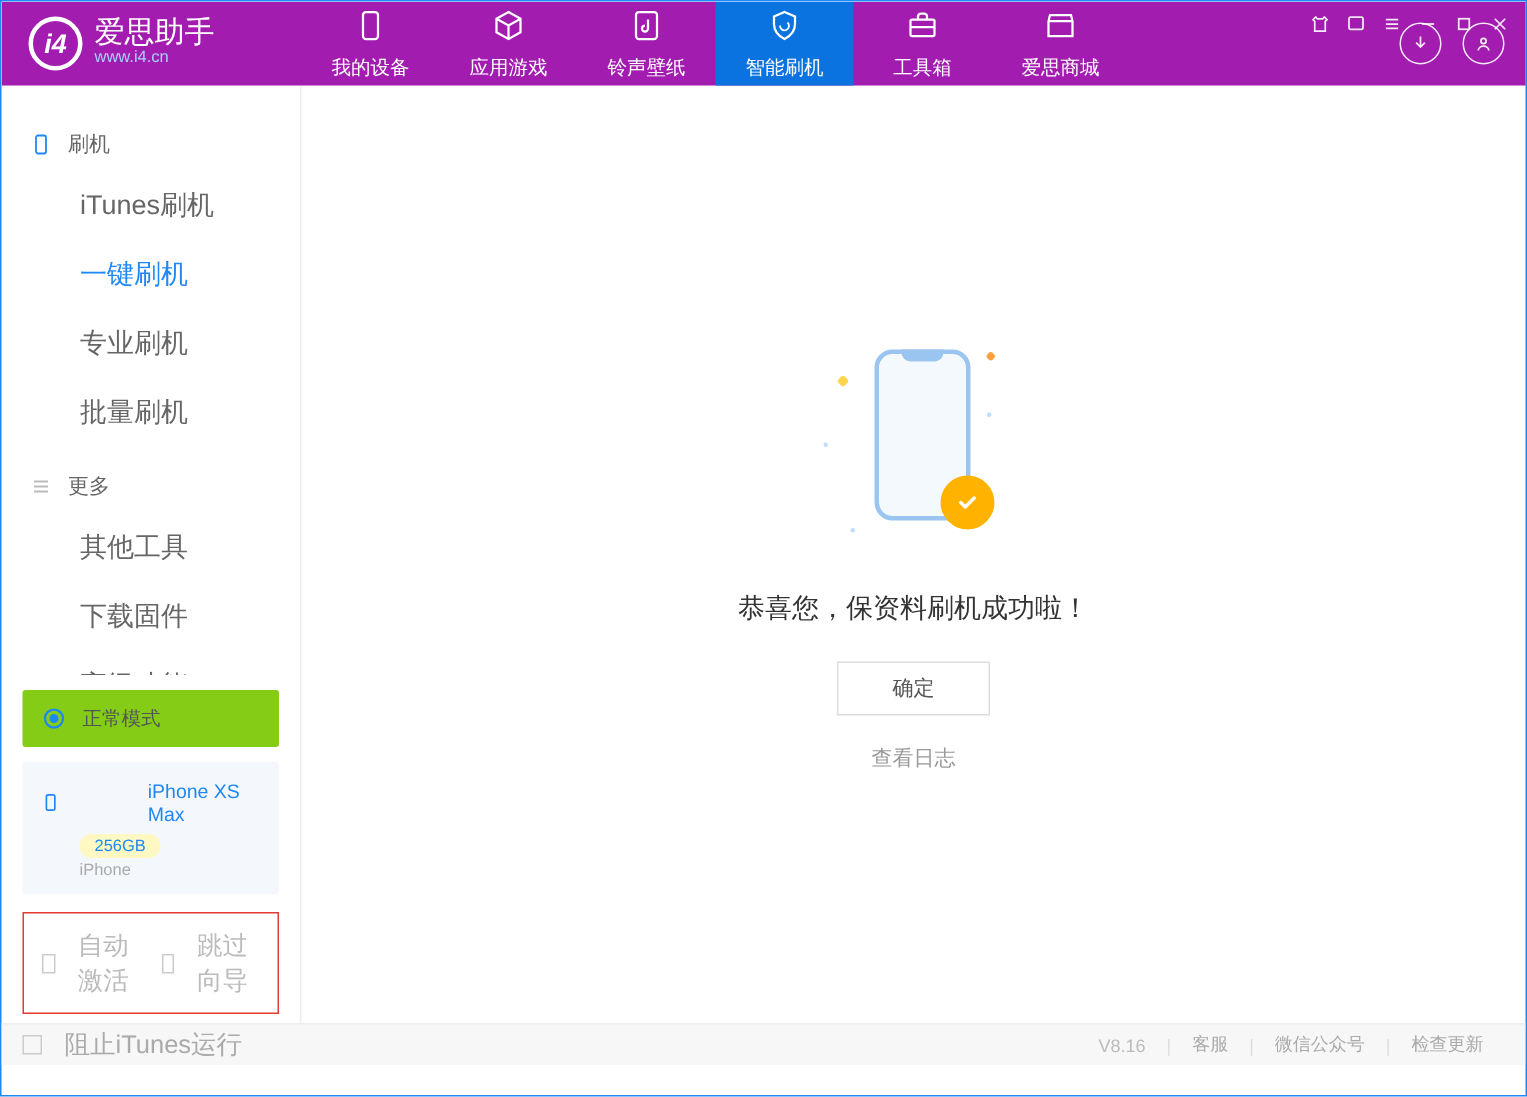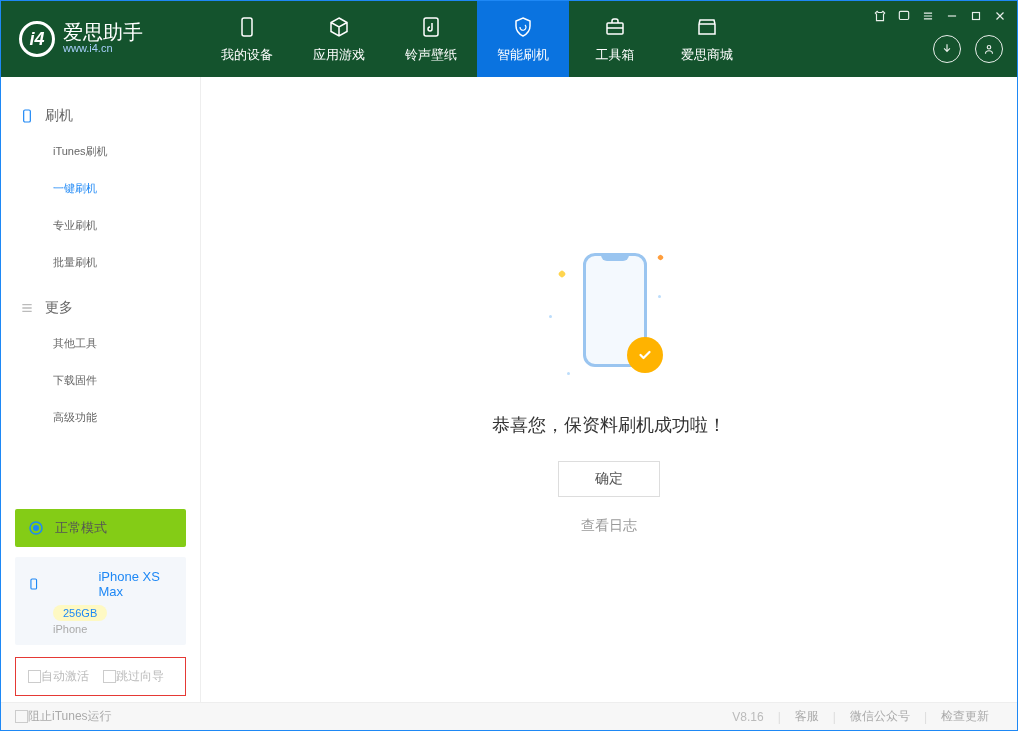--- a/index.html
+++ b/index.html
@@ -1,19 +1,19 @@
 <!DOCTYPE html>
 <html><head>
 <meta charset="utf-8">
 <style>
 * { margin: 0; padding: 0; box-sizing: border-box; font-family: "Microsoft YaHei", Arial, sans-serif; }
 body { background: #fff; width: 1018px; height: 731px; overflow: hidden; border: 1px solid #1e88f5; }
 
 
-.header { background: #14532d; height: 76px; display: flex; align-items: center; position: relative; }
+.header { background: #a21caf; height: 56px; display: flex; align-items: center; position: relative; }
 .logo-area { display: flex; align-items: center; padding: 0 18px; width: 200px; }
 .logo-circle { width: 36px; height: 36px; border: 3px solid #fff; border-radius: 50%; display: flex; align-items: center; justify-content: center; color: #fff; font-size: 18px; font-weight: bold; font-style: italic; }
 .logo-text { margin-left: 8px; }
 .logo-title { color: #fff; font-size: 20px; font-weight: 500; line-height: 1; }
 .logo-url { color: #a8d0fb; font-size: 11px; line-height: 1.2; }
 .nav { display: flex; height: 100%; }
 .nav-item { width: 92px; display: flex; flex-direction: column; align-items: center; justify-content: center; color: #fff; font-size: 13px; cursor: pointer; gap: 6px; }
 .nav-item.active { background: #0a73e0; }
 .nav-icon { width: 26px; height: 26px; display: flex; align-items: center; justify-content: center; }
 .nav-icon svg { width: 24px; height: 24px; }
@@ -22,31 +22,31 @@
 .win-controls { position: absolute; right: 10px; top: 8px; display: flex; gap: 10px; align-items: center; }
 .win-controls svg { width: 14px; height: 14px; cursor: pointer; opacity: .9; }
 
 
 .body { display: flex; height: calc(100% - 76px - 28px); }
 .sidebar { width: 200px; border-right: 1px solid #eee; display: flex; flex-direction: column; }
 .side-top { flex: 1; padding-top: 22px; overflow: auto; }
 .side-group { margin-bottom: 10px; }
 .side-header { display: flex; align-items: center; gap: 10px; padding: 8px 18px; color: #666; font-size: 14px; }
 .side-header svg { width: 16px; height: 16px; }
-.side-item { padding: 11px 18px 11px 52px; color: #666; font-size: 11px; cursor: pointer; }
+.side-item { padding: 11px 18px 11px 52px; color: #666; font-size: 18px; cursor: pointer; }
 .side-item.active { color: #1e88f5; }
 .side-bottom { padding: 10px 14px 0 14px; }
 .mode-box { background: #84cc16; padding: 10px 12px; border-radius: 2px; display: flex; align-items: center; gap: 10px; margin-bottom: 10px; }
 .device-box { background: #f4f7fb; padding: 12px 12px 10px 12px; border-radius: 2px; }
 .device-line { display: flex; align-items: center; gap: 10px; }
 .device-name { color: #1e88f5; font-size: 13px; font-weight: 500; margin-left: 48px; }
 .storage-badge { display: inline-block; background: #fef9c3; color: #1e88f5; font-size: 11px; padding: 2px 10px; border-radius: 10px; margin: 6px 0 2px 26px; }
 .device-type { color: #aaa; font-size: 11px; margin-left: 26px; }
 .check-row { border: 1px solid #e53935; padding: 10px 12px; margin: 12px 0 6px 0; display: flex; gap: 14px; }
-.checkbox { display: flex; align-items: center; gap: 0; color: #bbb; font-size: 12px; cursor: pointer; }
+.checkbox { display: flex; align-items: center; gap: 15px; color: #bbb; font-size: 17px; cursor: pointer; }
 .checkbox-sq { width: 13px; height: 13px; border: 1px solid #ccc; }
 
 
 .main { flex: 1; display: flex; flex-direction: column; align-items: center; justify-content: center; }
 .success-msg { font-size: 18px; color: #333; margin: 28px 0 24px 0; }
 .confirm-btn { border: 1px solid #ddd; background: #fff; padding: 8px 36px; font-size: 14px; color: #555; cursor: pointer; }
 .log-link { margin-top: 20px; color: #999; font-size: 14px; cursor: pointer; }
 
 
 .footer { height: 28px; background: #f7f7f7; border-top: 1px solid #eee; display: flex; align-items: center; padding: 0 14px; font-size: 12px; color: #aaa; }

